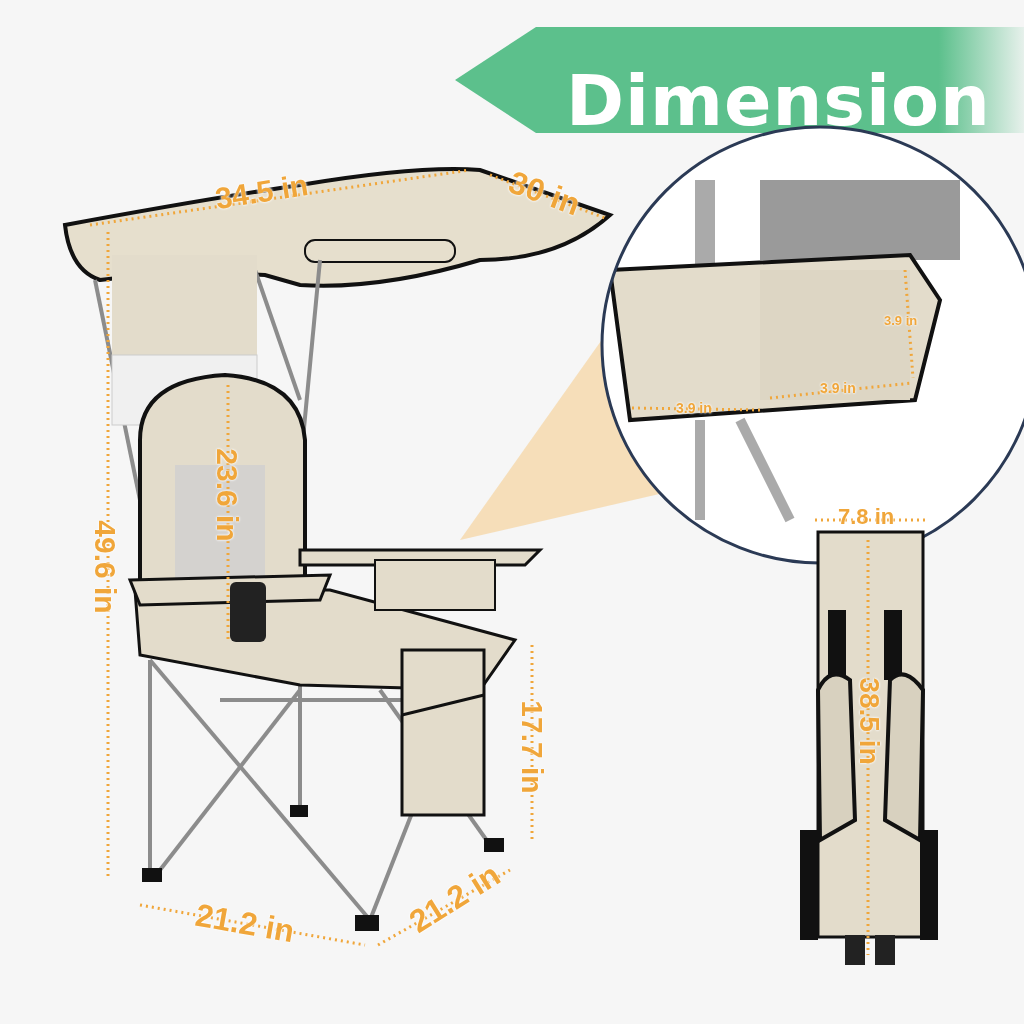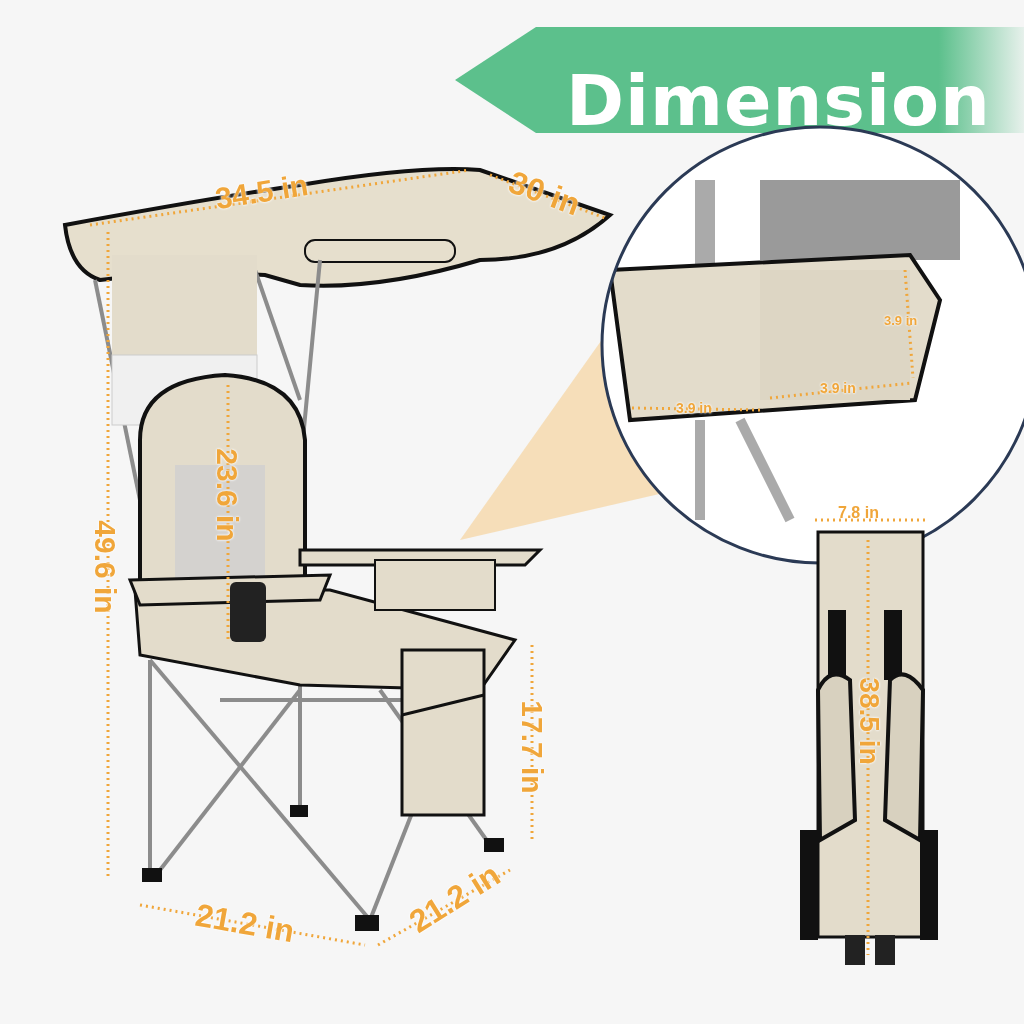--- a/index.html
+++ b/index.html
@@ -115,14 +115,14 @@
 <div class="dim" style="left:215px;top:175px;font-size:30px;transform:rotate(-9deg);">34.5 in</div>
 <div class="dim" style="left:508px;top:175px;font-size:32px;transform:rotate(20deg);">30 in</div>
 <div class="dim" style="left:180px;top:478px;font-size:30px;transform:rotate(90deg);">23.6 in</div>
 <div class="dim" style="left:58px;top:550px;font-size:30px;transform:rotate(90deg);">49.6 in</div>
 <div class="dim" style="left:485px;top:730px;font-size:30px;transform:rotate(90deg);">17.7 in</div>
 <div class="dim" style="left:195px;top:905px;font-size:32px;transform:rotate(10deg);">21.2 in</div>
 <div class="dim" style="left:405px;top:880px;font-size:32px;transform:rotate(-32deg);">21.2 in</div>
 <div class="dim" style="left:884px;top:313px;font-size:13px;">3.9 in</div>
 <div class="dim" style="left:820px;top:380px;font-size:14px;">3.9 in</div>
 <div class="dim" style="left:676px;top:400px;font-size:14px;">3.9 in</div>
-<div class="dim" style="left:838px;top:504px;font-size:16px;">7.8 in</div>
+<div class="dim" style="left:838px;top:504px;font-size:22px;">7.8 in</div>
 <div class="dim" style="left:825px;top:705px;font-size:28px;transform:rotate(90deg);">38.5 in</div>
 
 </body></html>

